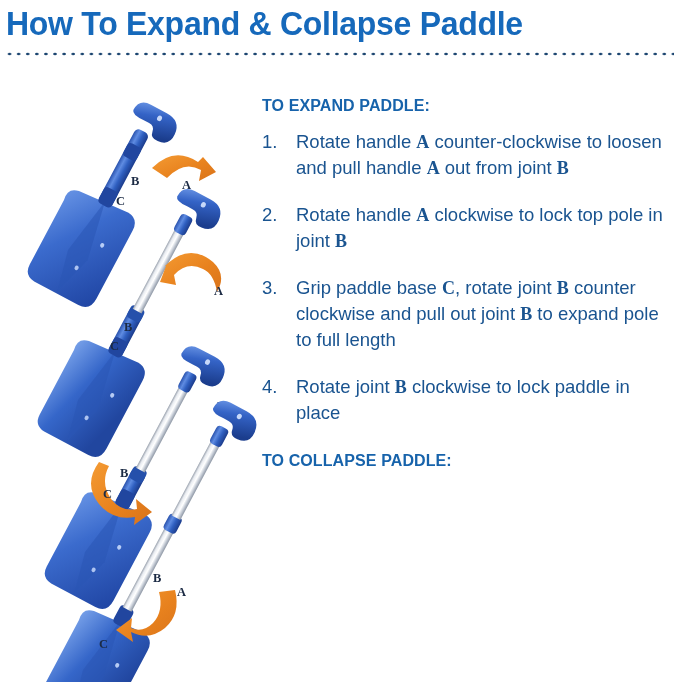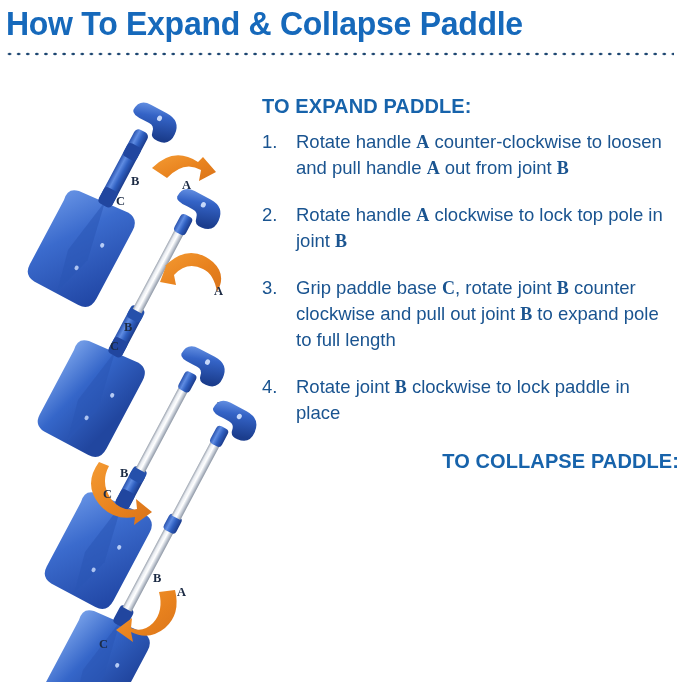--- a/index.html
+++ b/index.html
@@ -54,21 +54,21 @@
     position: absolute;
     left: 262px; top: 92px;
     width: 417px;
     height: 590px;
   }
 
   
   .section-head {
     color: #1763ab;
     font-weight: bold;
-    font-size: 20px;
+    font-size: 16px;
     letter-spacing: 0.1px;
     line-height: 28px;
     margin: 0 0 9px 0;
     white-space: nowrap;
   }
   .steps { list-style: none; margin: 0; padding: 0; }
   .step {
     display: flex;
     color: #1a5490;
     font-size: 18.5px;
@@ -81,21 +81,20 @@
     color: #1a5490;
   }
   .step-body { flex: 1 1 auto; }
   .step-body b, .collapse-body b {
     font-family: "Liberation Serif", serif;
     font-weight: bold;
     font-size: 18px;
   }
   .collapse-head {
     margin-top: 18px;
-    text-align: right;
   }
   .collapse-body {
     color: #1a5490;
     font-size: 18.5px;
     line-height: 26px;
     margin: 0;
   }
 
   
   .paddle-svg { display: block; }

